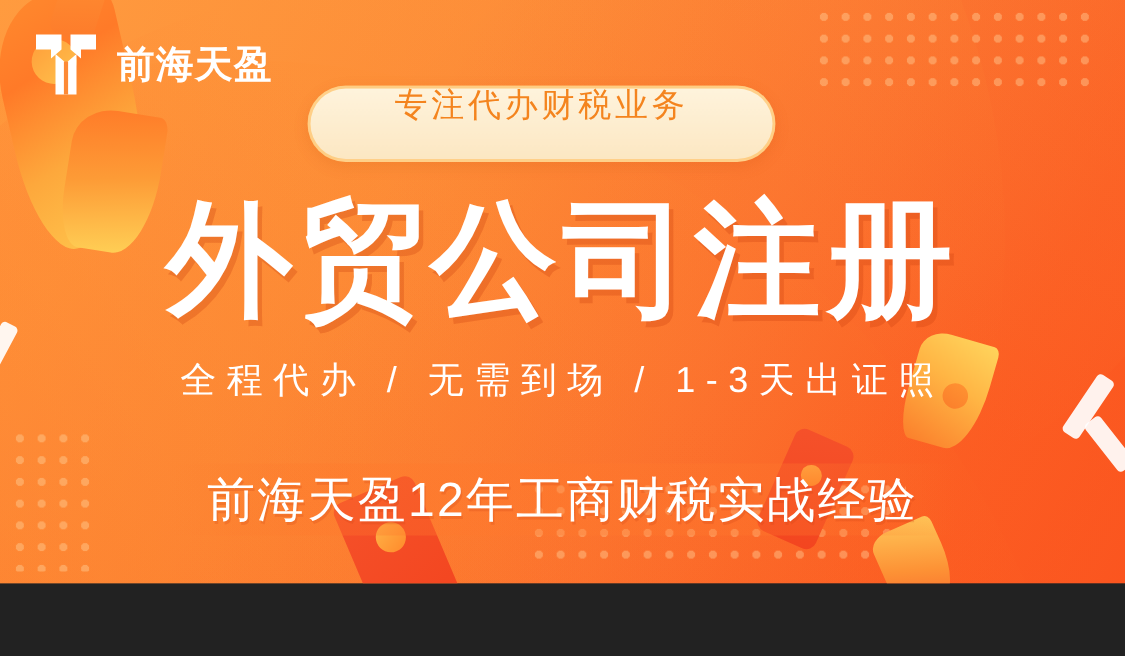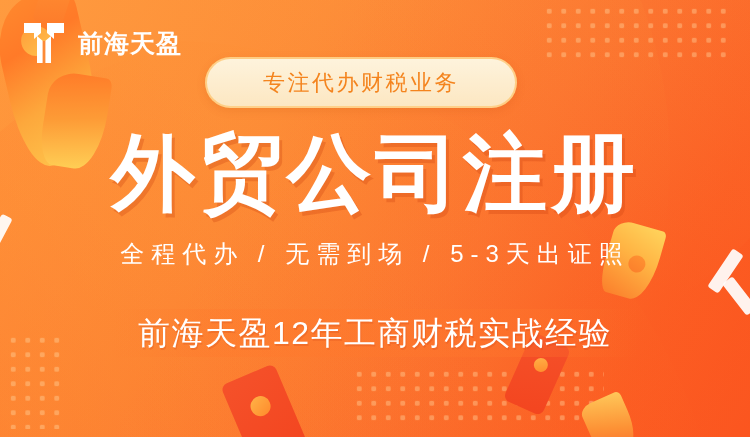--- a/index.html
+++ b/index.html
@@ -1,20 +1,20 @@
 <!DOCTYPE html>
 <html><head>
 <meta charset="utf-8">
 <style>
   html,body{margin:0;padding:0;background:#222;}
   *{box-sizing:border-box;}
 
   .banner{
     position:relative;
-    width:750px;height:437px;
+    width:750px;height:389px;
     overflow:hidden;
     font-family:"Liberation Sans","DejaVu Sans",sans-serif;
     background:linear-gradient(118deg,#FF9A3D 0%,#FD8A36 34%,#FC7430 62%,#FB5F24 84%,#FA5520 100%);
   }
 
   
   .sweep{position:absolute;pointer-events:none;}
 
   .sweep-a{
     left:-230px;top:-290px;width:900px;height:900px;
@@ -136,21 +136,21 @@
   }
 
   
   .pill{
     position:absolute;left:205px;top:57px;z-index:6;
     width:312px;height:51px;
     border-radius:26px;
     background:linear-gradient(180deg,#FEF3DC 0%,#FCE7C2 100%);
     border:2px solid rgba(255,196,110,.75);
     box-shadow:0 3px 10px rgba(180,60,10,.13);
-    display:flex;align-items:center;justify-content:center;
+    display:flex;align-items:flex-start;justify-content:center;
   }
   .pill-text{
     color:#F4841E;font-size:22px;font-weight:400;
     letter-spacing:2.5px;white-space:nowrap;line-height:1;
   }
 
   
   .headline{
     position:absolute;left:0;right:0;top:131px;z-index:6;
     text-align:center;
@@ -233,19 +233,19 @@
       <span class="logo-cn">前海天盈</span>
     </span>
   </div>
 
   <div class="pill">
     <span class="pill-text">专注代办财税业务</span>
   </div>
 
   <div class="headline">外贸公司注册</div>
 
-  <div class="features">全程代办  /  无需到场  /  5-3天出证照</div>
+  <div class="features">全程代办  /  无需到场  /  1-3天出证照</div>
 
   <div class="tagline">
     <span class="tagline-inner">前海天盈12年工商财税实战经验</span>
   </div>
 
 </div>
 
 </body></html>

